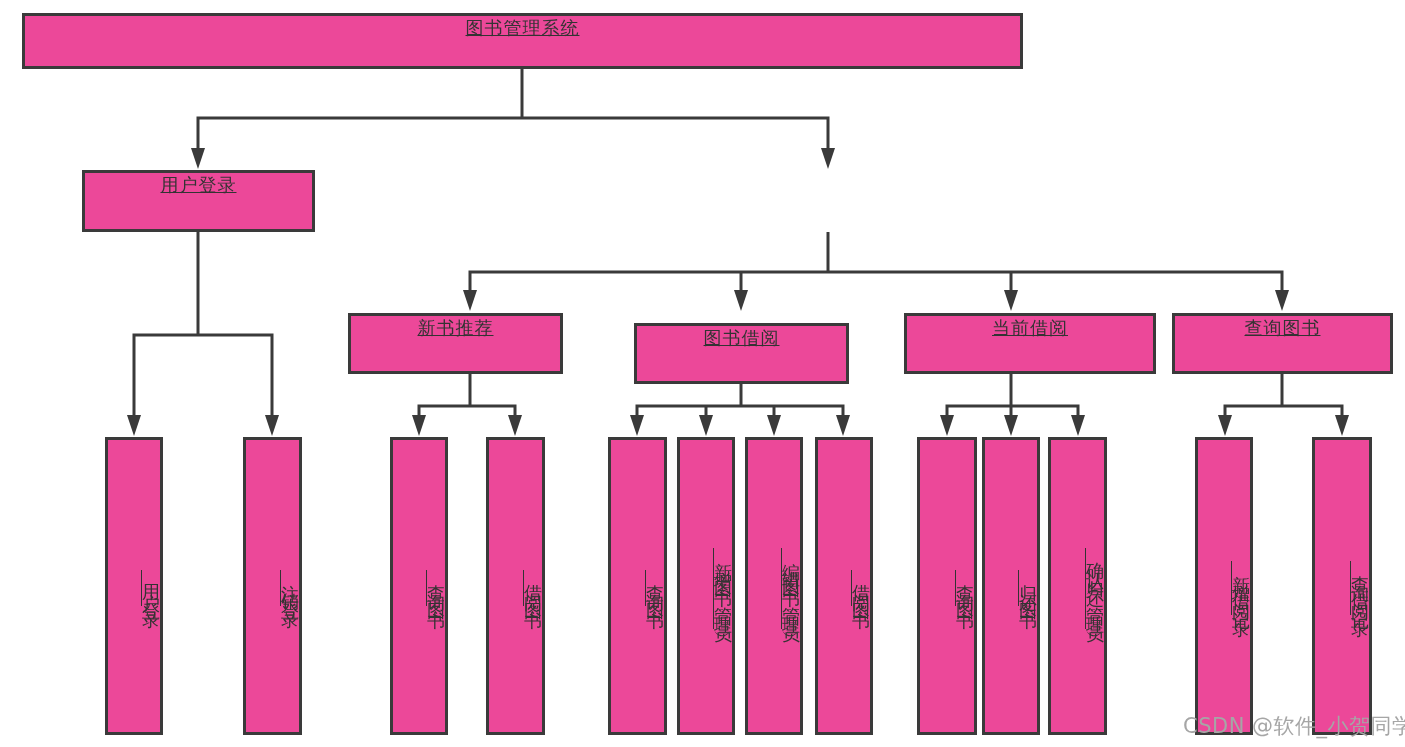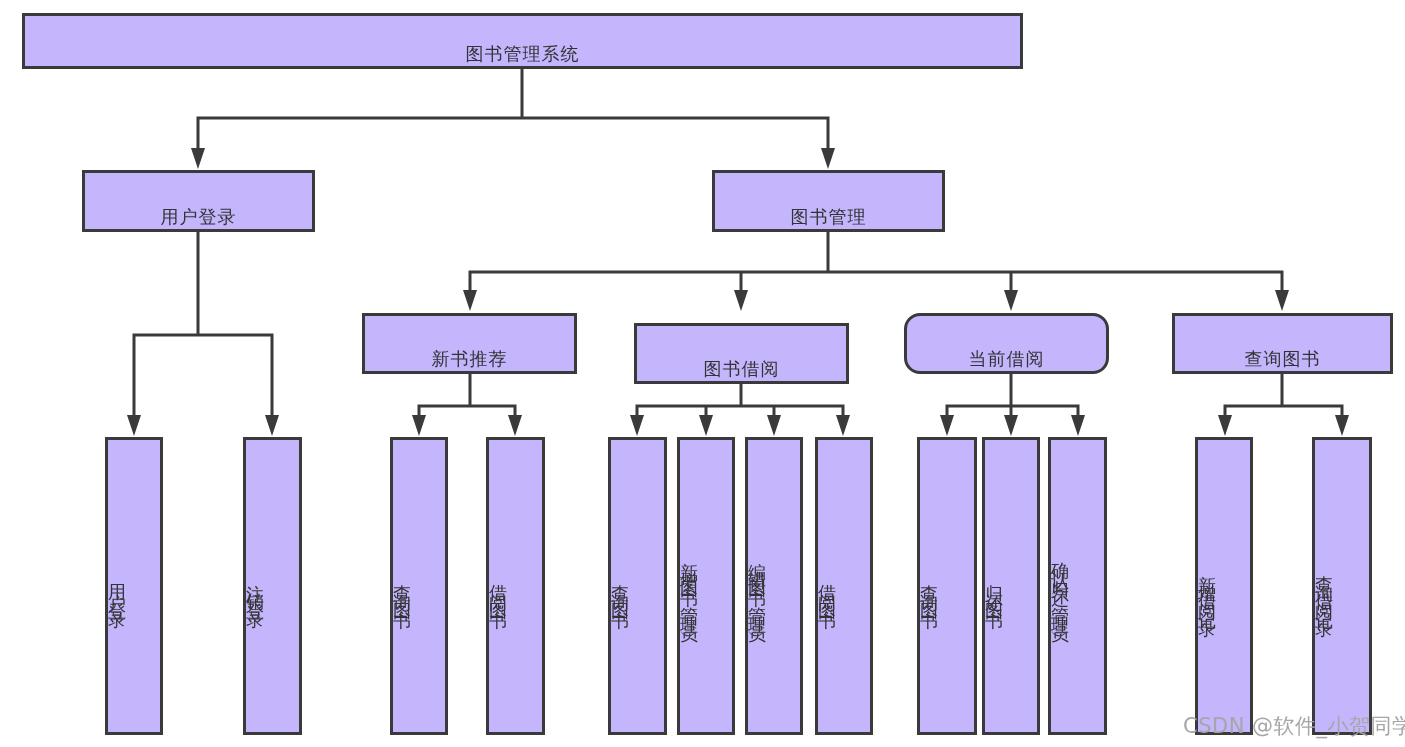--- a/index.html
+++ b/index.html
@@ -9,25 +9,26 @@
     background:#ffffff;
     font-family:"DejaVu Sans","Liberation Sans",sans-serif;
     overflow:hidden;
     color:#333333;
   }
   .connector-layer { position:absolute; left:0; top:0; width:1405px; height:747px; }
   .node {
     position:absolute;
     box-sizing:border-box;
     border:3px solid #3a3a3a;
-    background:#c4b5fd;
+    background:#ec4899;
     display:flex;
-    align-items:flex-end;
+    align-items:flex-start;
     justify-content:center;
     z-index:2;
+    text-decoration:underline;
   }
   .h-node { font-size:18px; letter-spacing:1px; }
   .v-node {
     writing-mode:vertical-rl;
     text-orientation:mixed;
     font-size:18px;
     letter-spacing:9px;
     line-height:1;
     padding-top:4px;
   }
@@ -37,23 +38,23 @@
     font-size:21px;
     color:#a6a6a6;
     letter-spacing:0.5px;
     white-space:nowrap;
     z-index:6;
   }
   
   .n-root  { left:22px;   top:13px;  width:1001px; height:56px; }
   .n-user  { left:82px;   top:170px; width:233px;  height:62px; }
   .n-book  { left:712px;  top:170px; width:233px;  height:62px; }
-  .n-c1    { left:362px;  top:313px; width:215px;  height:61px; }
+  .n-c1    { left:348px;  top:313px; width:215px;  height:61px; }
   .n-c2    { left:634px;  top:323px; width:215px;  height:61px; }
-  .n-c3    { left:904px;  top:313px; width:205px;  height:61px;border-radius:16px; }
+  .n-c3    { left:904px;  top:313px; width:252px;  height:61px; }
   .n-c4    { left:1172px; top:313px; width:221px;  height:61px; }
   .leaf    { top:437px; height:298px; }
   .l0  { left:105px;  width:58px; }
   .l1  { left:243px;  width:59px; }
   .l2  { left:390px;  width:58px; }
   .l3  { left:486px;  width:59px; }
   .l4  { left:608px;  width:59px; }
   .l5  { left:677px;  width:58px; }
   .l6  { left:745px;  width:58px; }
   .l7  { left:815px;  width:58px; }
@@ -120,23 +121,20 @@
     </g>
   </svg>
 
   <div class="node h-node n-root">
     <span>图书管理系统</span>
   </div>
 
   <div class="node h-node n-user">
     <span>用户登录</span>
   </div>
-  <div class="node h-node n-book">
-    <span>图书管理</span>
-  </div>
 
   <div class="node h-node n-c1">
     <span>新书推荐</span>
   </div>
   <div class="node h-node n-c2">
     <span>图书借阅</span>
   </div>
   <div class="node h-node n-c3">
     <span>当前借阅</span>
   </div>

